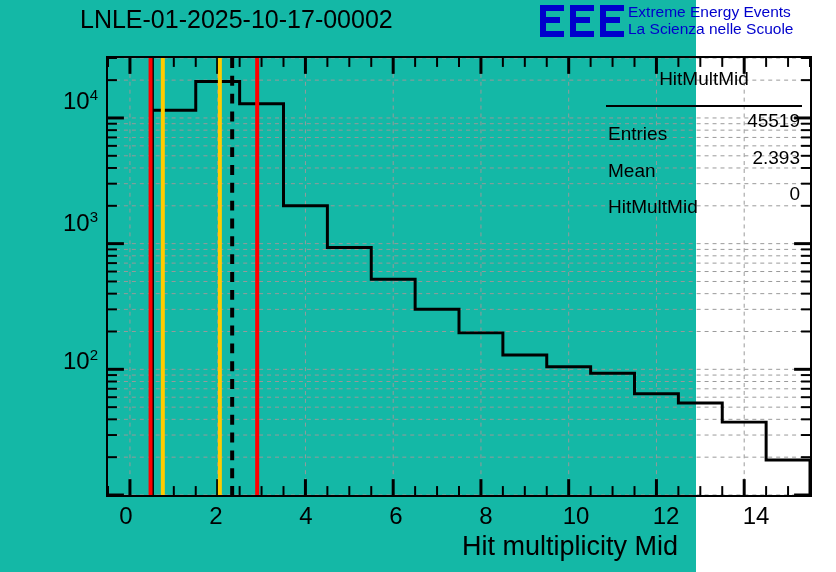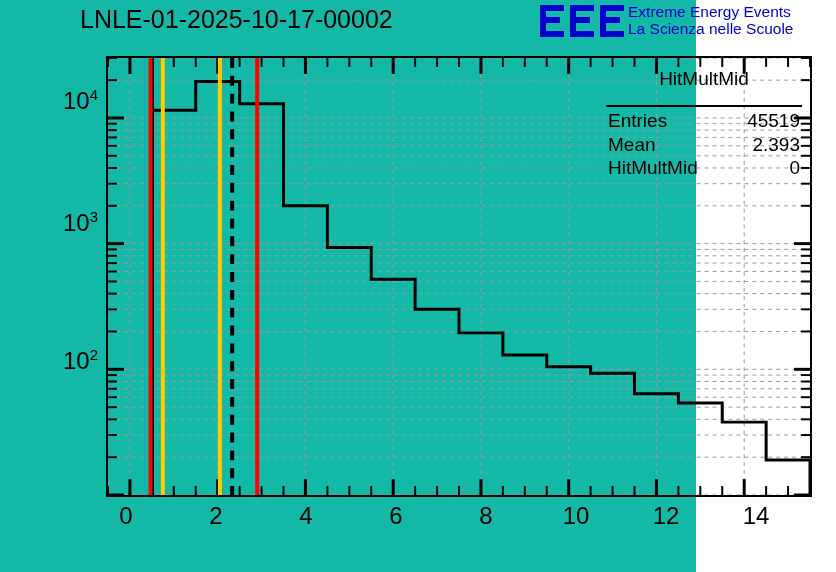--- a/index.html
+++ b/index.html
@@ -38,21 +38,21 @@
   }
 
   
   #stats{
     position:absolute;left:604px;top:68px;width:200px;
     font-size:19px;color:#000;
   }
   #stats-title{text-align:center;padding-bottom:15px;}
   #stats-rule{border-bottom:2px solid #000;margin:0 2px 2px 2px;}
   .stats-row{display:flex;justify-content:space-between;line-height:23.5px;padding:0 4px;}
-  .stats-row .k{text-align:left;}
+  .stats-row .k{text-align:left;margin-top:13px;}
   .stats-row .v{text-align:center;}
 </style>
 </head>
 <body>
 
 <div id="root">
 
   <div id="plot-title">LNLE-01-2025-10-17-00002</div>
 
   <div id="logo">
@@ -260,20 +260,21 @@
 
   <div class="xlab" style="left:106px;top:502px;">0</div>
   <div class="xlab" style="left:196px;top:502px;">2</div>
   <div class="xlab" style="left:286px;top:502px;">4</div>
   <div class="xlab" style="left:376px;top:502px;">6</div>
   <div class="xlab" style="left:466px;top:502px;">8</div>
   <div class="xlab" style="left:556px;top:502px;">10</div>
   <div class="xlab" style="left:646px;top:502px;">12</div>
   <div class="xlab" style="left:736px;top:502px;">14</div>
 
+  <div id="xaxis-title">Hit multiplicity Mid</div>
 
   <div id="stats">
     <div id="stats-title">HitMultMid</div>
     <div id="stats-rule"></div>
     <div id="stats-rows">
         <div class="stats-row">
           <span class="k">Entries</span>
           <span class="v">45519</span>
         </div>
         <div class="stats-row">

